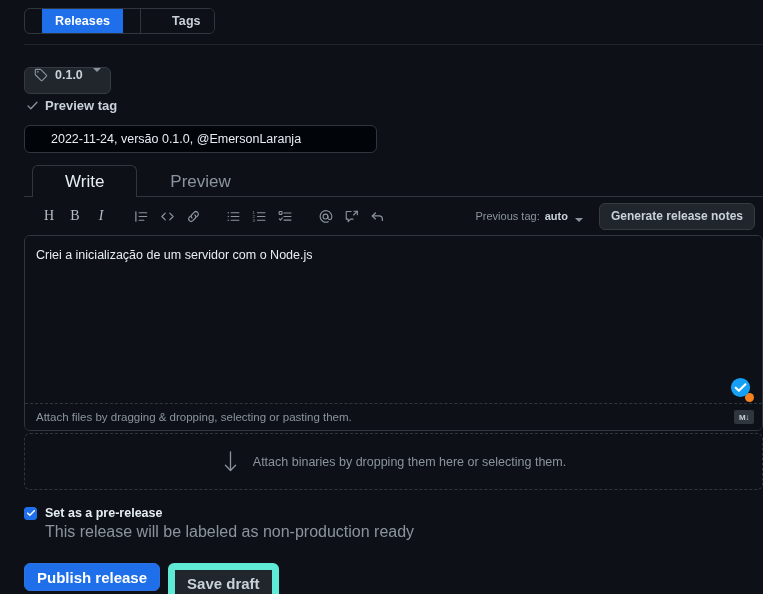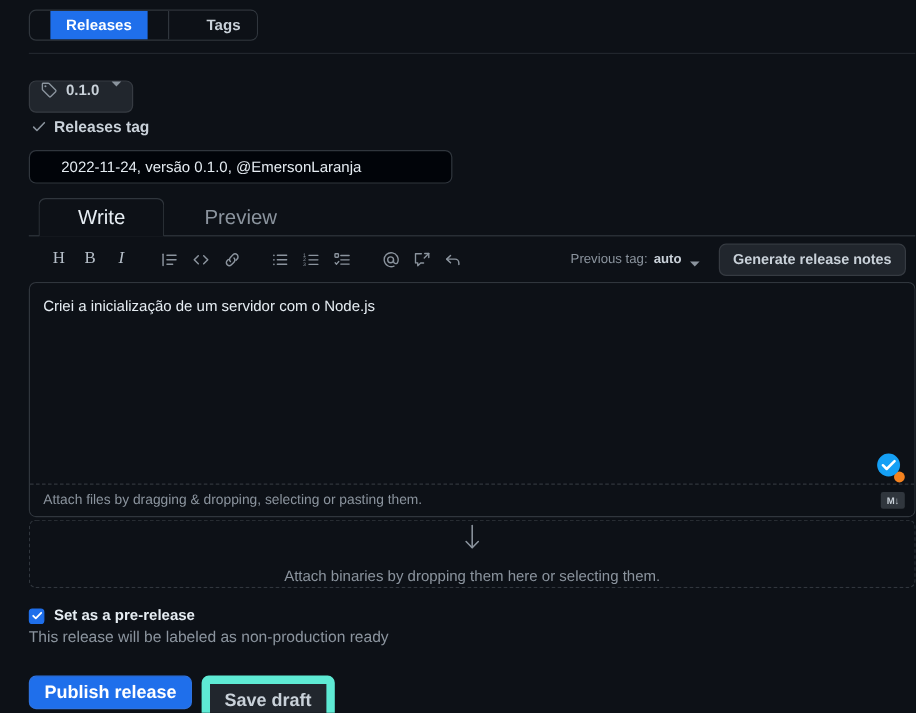--- a/index.html
+++ b/index.html
@@ -215,37 +215,36 @@
     position: absolute; left: 24px; top: 433px;
     width: 739px; height: 57px;
     border: 1px dashed #30363d;
     border-radius: 6px;
     display: flex; align-items: center; justify-content: center;
     gap: 13px;
     color: #8b949e;
     font-size: 12.5px;
     background: #0d1117;
     cursor: pointer;
-    flex-direction: column;
   }
 
   
   .prerelease { position: absolute; left: 24px; top: 506px; }
   .pr-row { display: flex; align-items: center; gap: 8px; }
   .pr-check {
     width: 13px; height: 13px;
     border-radius: 3px;
     background: #1f6feb;
     border: 1px solid #1f6feb;
     display: flex; align-items: center; justify-content: center;
     cursor: pointer;
     flex: none;
   }
   .pr-label { font-size: 12.5px; font-weight: 600; color: #e6edf3; cursor: pointer; }
-  .pr-sub { margin-top: 3px; font-size: 13px; color: #8b949e; }
+  .pr-sub { margin-left: 21px; margin-top: 3px; font-size: 16px; color: #8b949e; }
 
   
   .footer { position: absolute; left: 24px; top: 563px; display: flex; gap: 8px; }
   .btn {
     height: 24px;
     padding: 13px 12px;
     border-radius: 6px;
     font-size: 15px;
     font-weight: 600;
     cursor: pointer;
@@ -277,21 +276,21 @@
   <span>0.1.0</span>
   <span class="caret"></span>
 </button>
 
 <div class="existing-tag">
   <span class="chk">
     <svg class="icon-svg" width="13" height="13" viewBox="0 0 16 16" fill="none" stroke="#8b949e" stroke-width="1.6" stroke-linecap="round" stroke-linejoin="round">
       <path d="M2.5 8.5l3.4 3.5L13.5 4"></path>
     </svg>
   </span>
-  <span>Releases tag</span>
+  <span>Preview tag</span>
 </div>
 
 <input class="title-input" type="text" value="2022-11-24, versão 0.1.0, @EmersonLaranja" style="">
 
 <div class="comment-box">
 
   <div class="wp-tabs">
     <button class="wp-tab active">Write</button>
     <button class="wp-tab">Preview</button>
   </div>

